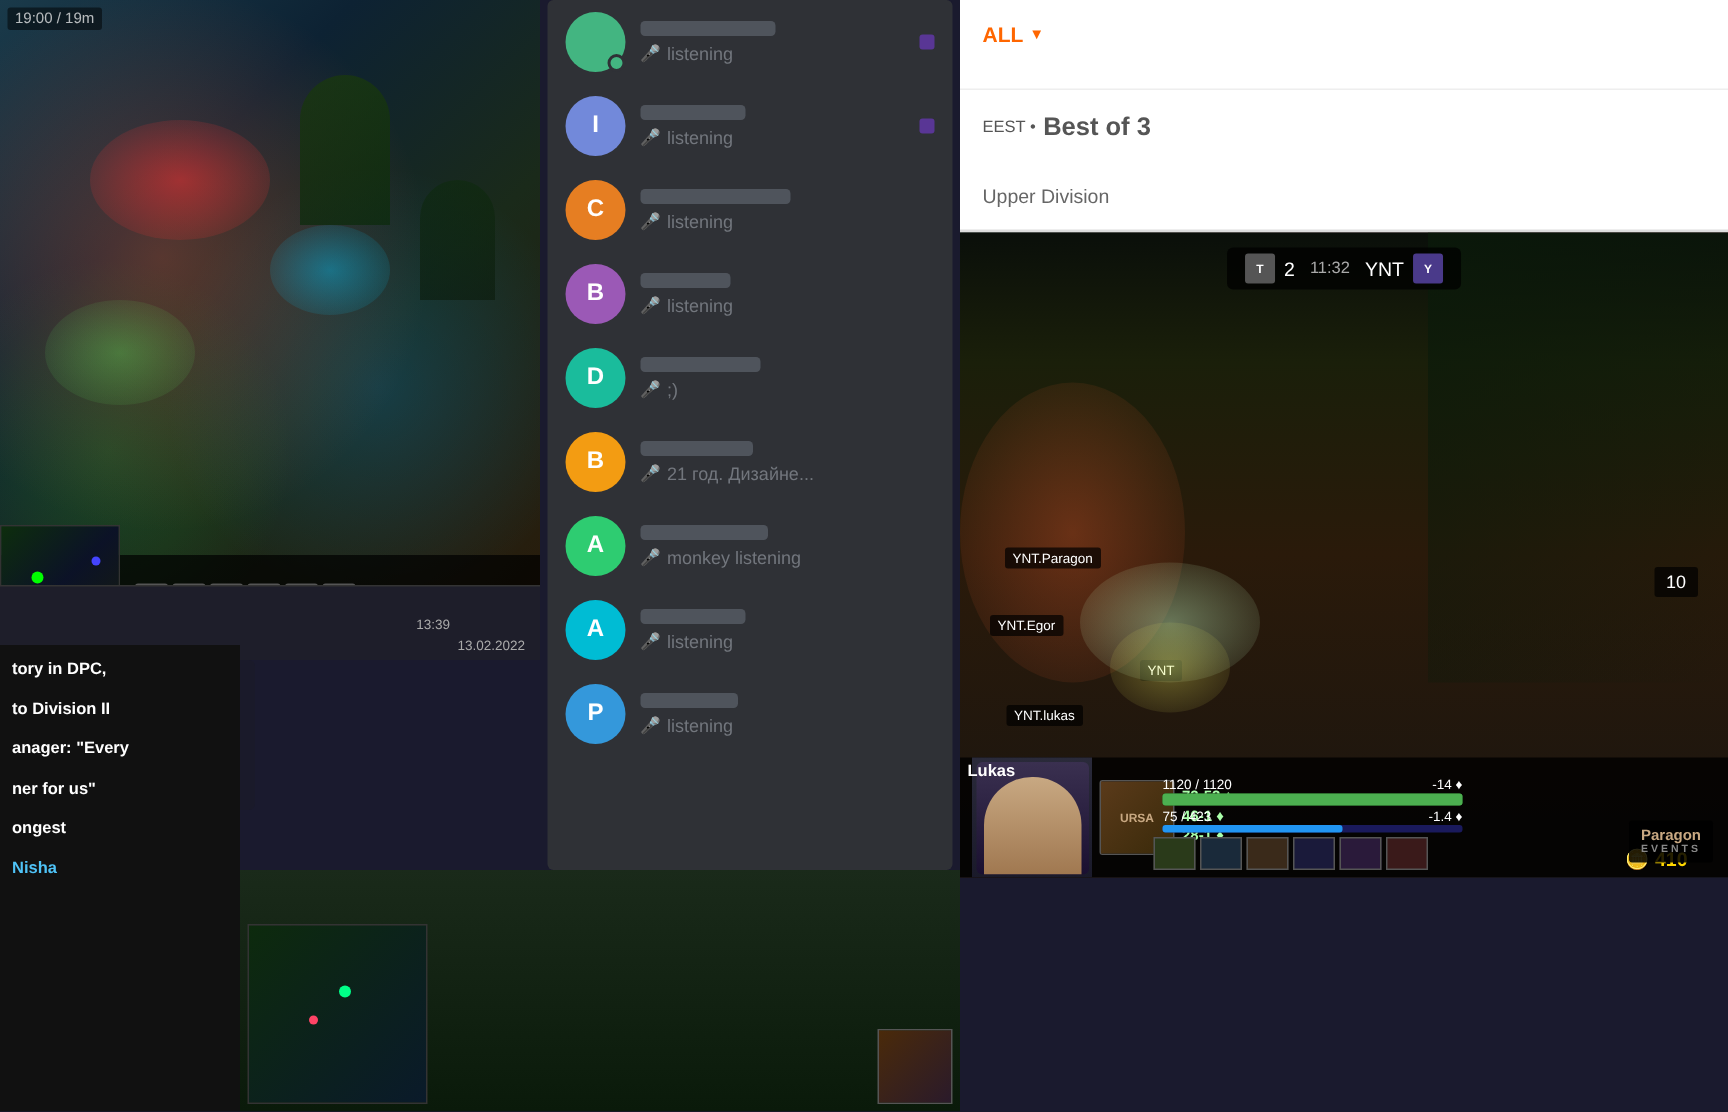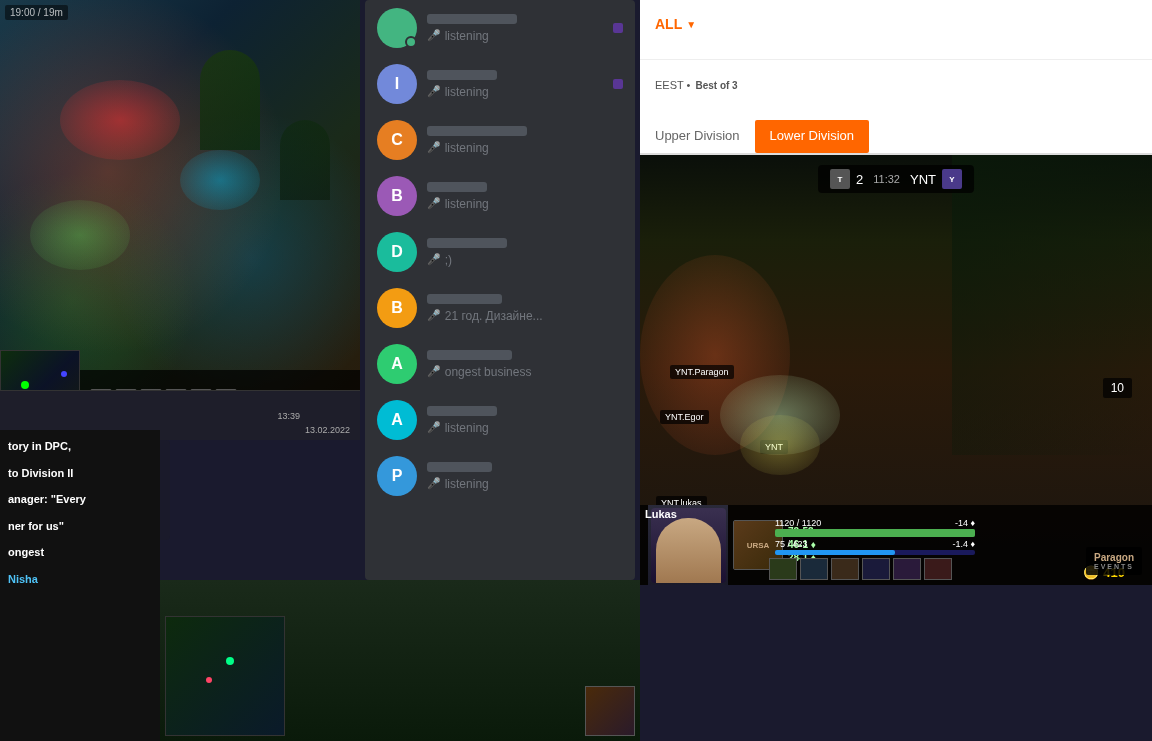--- a/index.html
+++ b/index.html
@@ -506,21 +506,21 @@
   </div>
 
   <div class="discord-user">
     <div class="avatar green2">
       <span>A</span>
     </div>
     <div class="user-info">
       <div class="username" style="width:85px;"></div>
       <div class="user-status">
         <span class="mic-icon">🎤</span>
-        <span>ongest business</span>
+        <span>monkey listening</span>
       </div>
     </div>
   </div>
 
   <div class="discord-user">
     <div class="avatar cyan">
       <span>A</span>
     </div>
     <div class="user-info">
       <div class="username" style="width:70px;"></div>
@@ -547,26 +547,25 @@
 
 <div style="position:absolute;left:640px;top:0;right:0;height:60px;background:#fff;border-bottom:1px solid #eee;padding:15px;">
   <div class="all-filter">
     <span>ALL</span>
     <span class="all-filter-chevron">▼</span>
   </div>
 </div>
 
 <div style="position:absolute;left:640px;top:60px;right:0;height:50px;background:#fff;padding:15px;display:flex;align-items:center;gap:5px;">
   <span style="color:#555;font-size:11px;">EEST •</span>
-  <span style="color:#555;font-size:10px;font-weight:bold;">Best of 3</span>
-</div>
-
-<div style="position:absolute;left:640px;top:110px;right:0;height:45px;background:#fff;border-bottom:2px solid #ddd;display:flex;align-items:flex-end;padding:0 0;">
+  <span style="color:#555;font-size:17px;font-weight:bold;">Best of 3</span>
+</div>
+
+<div style="position:absolute;left:640px;top:110px;right:0;height:45px;background:#fff;border-bottom:2px solid #ddd;display:flex;align-items:center;padding:0 0;">
   <div class="div-tab" style="color:#666;">Upper Division</div>
-  <div class="div-tab active">Lower Division</div>
 </div>
 
 <div class="right-game" style="position:absolute;left:640px;top:155px;width:512px;height:430px;">
   <div class="right-game-overlay"></div>
 
   <div style="position:absolute;top:0;left:0;right:0;bottom:0;background:linear-gradient(180deg,#0a0f0a 0%,#1a1f0a 20%,#2a1a0a 50%,#1a1510 100%);"></div>
 
   <div style="position:absolute;top:0;right:0;width:200px;height:300px;background:linear-gradient(135deg,#0a1a0a,transparent);opacity:0.8;"></div>
   <div style="position:absolute;top:100px;left:0;width:150px;height:200px;background:radial-gradient(ellipse,rgba(255,100,50,0.3),transparent);border-radius:50%;"></div>
 
@@ -580,21 +579,21 @@
     </div>
     <div class="score-team">
       <span style="color:white;font-size:13px;">YNT</span>
       <div class="team-logo-small" style="background:#4a3a8a;">Y</div>
     </div>
   </div>
 
   <div class="ynt-tag" style="top:210px;left:30px;">YNT.Paragon</div>
   <div class="ynt-tag" style="top:255px;left:20px;">YNT.Egor</div>
   <div class="ynt-tag" style="top:285px;left:120px;">YNT</div>
-  <div class="ynt-tag" style="top:315px;left:16px;margin-top:26px;">YNT.lukas</div>
+  <div class="ynt-tag" style="top:315px;left:31px;">YNT.lukas</div>
 
   <div style="position:absolute;top:220px;left:80px;width:120px;height:80px;background:radial-gradient(ellipse,rgba(200,255,200,0.4),transparent);border-radius:50%;"></div>
   <div style="position:absolute;top:260px;left:100px;width:80px;height:60px;background:radial-gradient(ellipse,rgba(255,255,100,0.3),transparent);border-radius:50%;"></div>
 
   <div style="position:absolute;top:190px;right:20px;background:rgba(0,0,0,0.7);color:white;font-size:12px;padding:3px 8px;border-radius:2px;margin-top:33px;">
     <span>10</span>
   </div>
 
   <div class="player-overlay">
 

